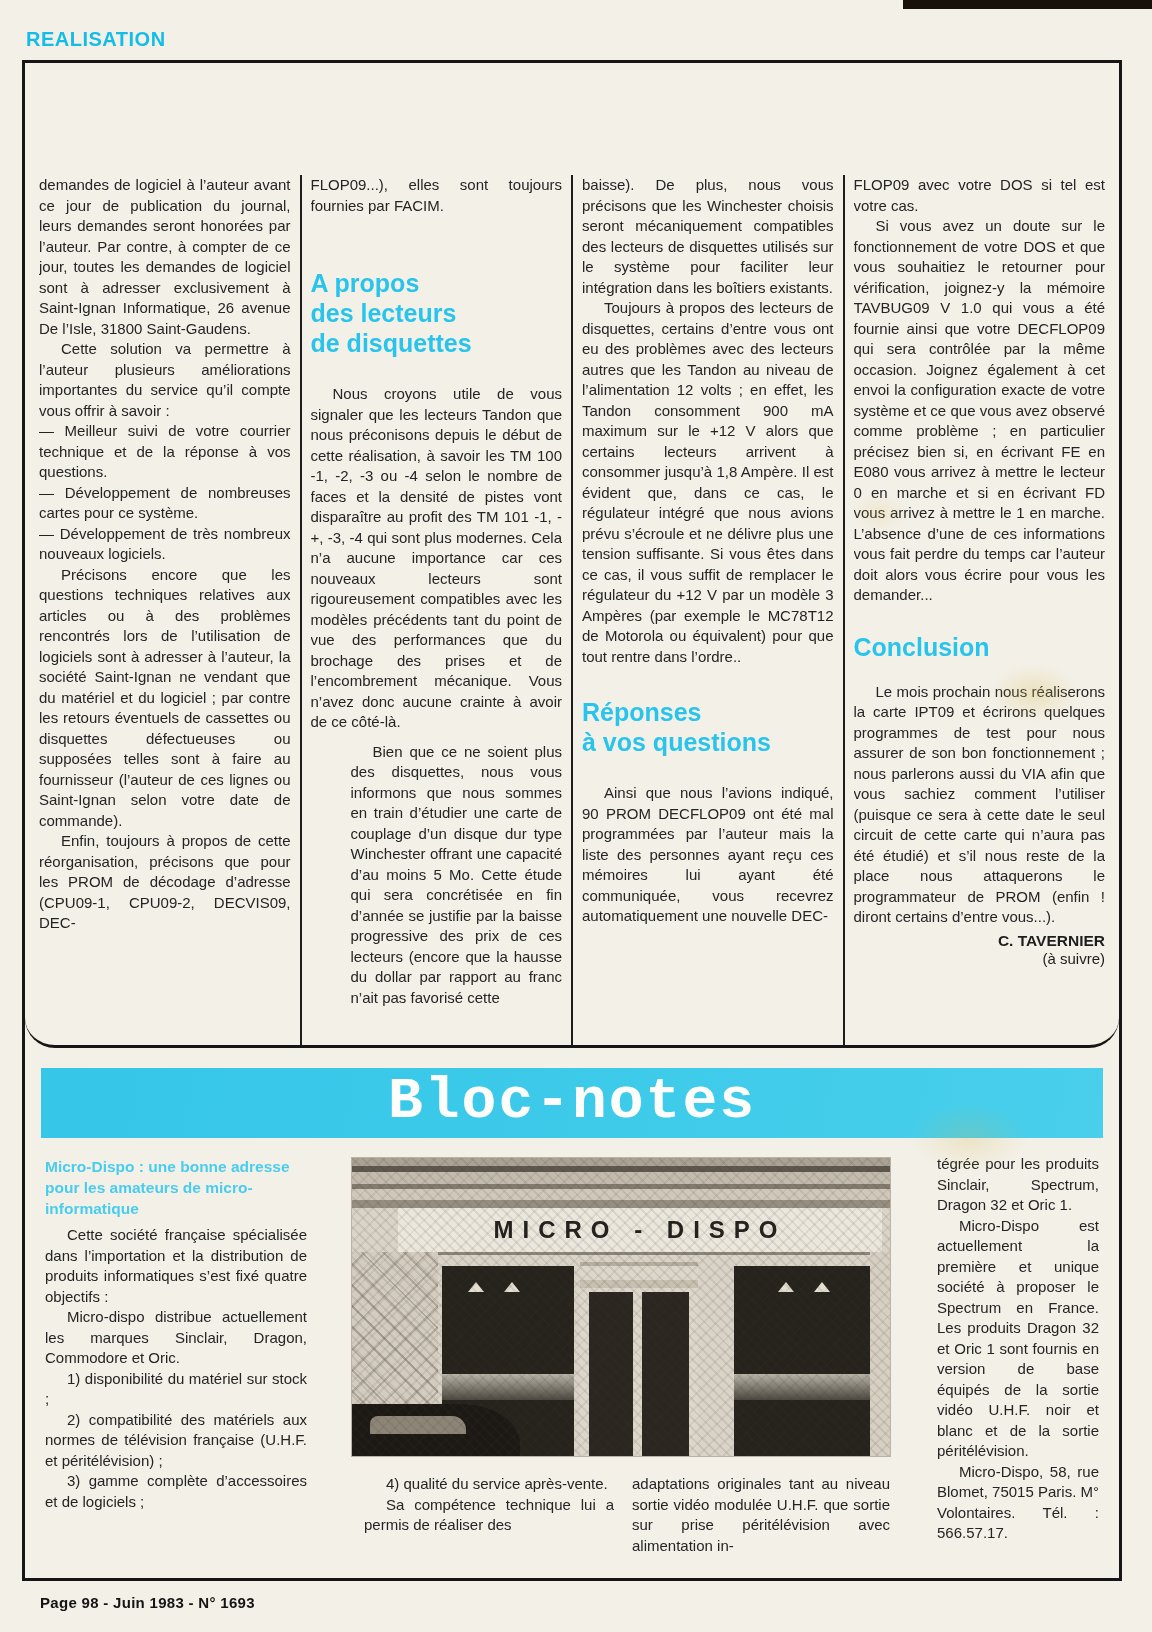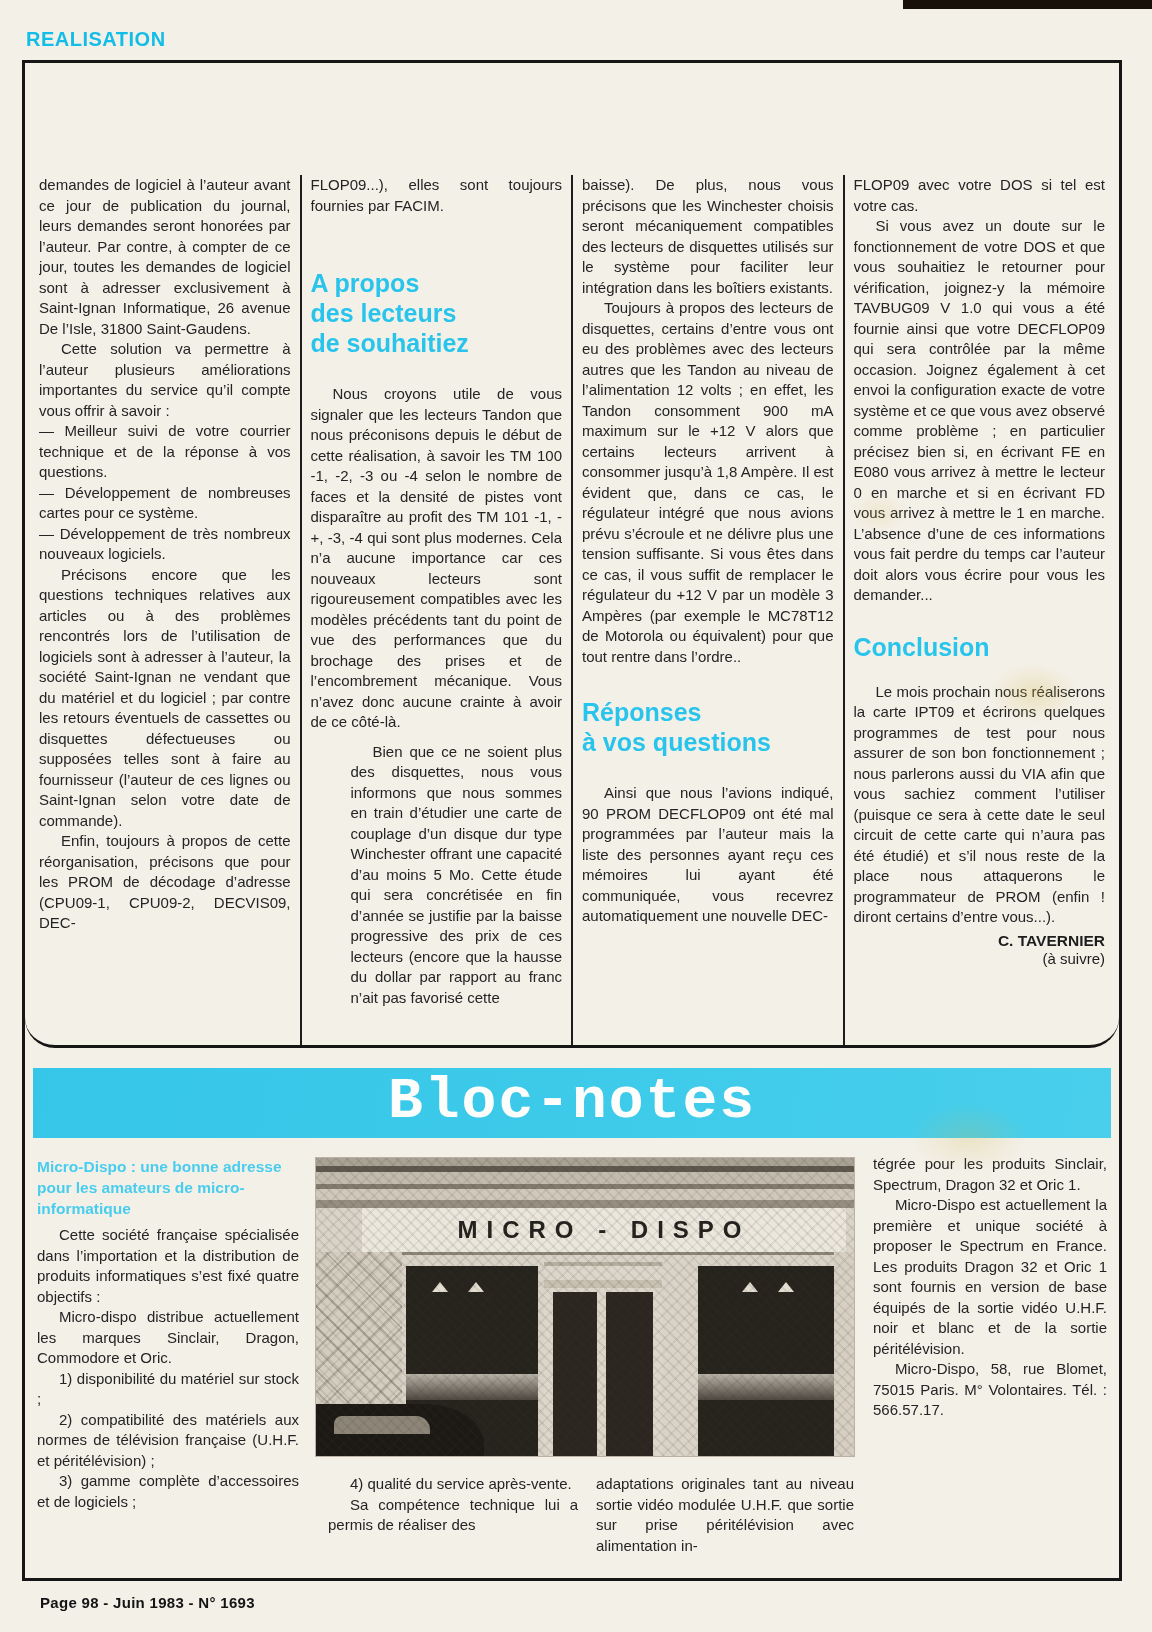--- a/index.html
+++ b/index.html
@@ -67,34 +67,34 @@
     white-space:pre-line;
   }
   .chead.h-apropos{margin:52px 0 26px;}
   .chead.h-reponses{margin:30px 0 26px;}
   .chead.h-conclusion{margin:26px 0 20px;}
 
   .sig{margin:4px 0 0;font-size:15.5px;font-weight:bold;text-align:right;color:#1d1d1d;}
   .sig-it{margin:0;font-size:15px;text-align:right;color:#1d1d1d;}
 
   
-  .bloc{padding:14px 6px 0;box-sizing:border-box;}
+  .bloc{padding:14px 14px 0;box-sizing:border-box;}
   .banner{
     height:70px;margin:6px 2px 16px;
     background:linear-gradient(100deg,#35c6e8 0%,#3fcbea 60%,#49cfec 100%);
     display:flex;align-items:center;justify-content:center;
   }
   .banner-text{
     font-family:"Liberation Mono", monospace;
     font-weight:bold;font-size:58px;color:#fdfdfb;
     letter-spacing:2px;
     transform:translateY(-2px);
   }
 
-  .bloc-body{display:flex;padding:0 6px;}
+  .bloc-body{display:flex;padding:0 6px;gap:28px;}
   .bcol-left{width:262px;flex:0 0 auto;}
   .bmid{width:540px;flex:0 0 auto;margin:4px 17px;}
   .bcol-right{flex:1 1 auto;}
 
   .bhead{
     margin:2px 0 6px;
     font-size:15.5px;line-height:21px;font-weight:600;
     color:#49cdee;
   }
   .captions{display:flex;margin-top:18px;}
@@ -188,21 +188,21 @@
         <p class="p ind">Précisons encore que les questions techniques relatives aux articles ou à des problèmes rencontrés lors de l’utilisation de logiciels sont à adresser à l’auteur, la société Saint-Ignan ne vendant que du matériel et du logiciel ; par contre les retours éventuels de cassettes ou disquettes défectueuses ou supposées telles sont à faire au fournisseur (l’auteur de ces lignes ou Saint-Ignan selon votre date de commande).</p>
         <p class="p ind">Enfin, toujours à propos de cette réorganisation, précisons que pour les PROM de décodage d’adresse (CPU09-1, CPU09-2, DECVIS09, DEC-</p>
       </div>
 
       <div class="vrule"></div>
 
       <div class="col">
         <p class="p">FLOP09...), elles sont toujours fournies par FACIM.</p>
         <h2 class="chead h-apropos">A propos
 des lecteurs
-de souhaitiez</h2>
+de disquettes</h2>
         <p class="p ind">Nous croyons utile de vous signaler que les lecteurs Tandon que nous préconisons depuis le début de cette réalisation, à savoir les TM 100 -1, -2, -3 ou -4 selon le nombre de faces et la densité de pistes vont disparaître au profit des TM 101 -1, -+, -3, -4 qui sont plus modernes. Cela n’a aucune importance car ces nouveaux lecteurs sont rigoureusement compatibles avec les modèles précédents tant du point de vue des performances que du brochage des prises et de l’encombrement mécanique. Vous n’avez donc aucune crainte à avoir de ce côté-là.</p>
         <p class="p ind gap">Bien que ce ne soient plus des disquettes, nous vous informons que nous sommes en train d’étudier une carte de couplage d’un disque dur type Winchester offrant une capacité d’au moins 5 Mo. Cette étude qui sera concrétisée en fin d’année se justifie par la baisse progressive des prix de ces lecteurs (encore que la hausse du dollar par rapport au franc n’ait pas favorisé cette</p>
       </div>
 
       <div class="vrule"></div>
 
       <div class="col">
         <p class="p">baisse). De plus, nous vous précisons que les Winchester choisis seront mécaniquement compatibles des lecteurs de disquettes utilisés sur le système pour faciliter leur intégration dans les boîtiers existants.</p>
         <p class="p ind">Toujours à propos des lecteurs de disquettes, certains d’entre vous ont eu des problèmes avec des lecteurs autres que les Tandon au niveau de l’alimentation 12 volts ; en effet, les Tandon consomment 900 mA maximum sur le +12 V alors que certains lecteurs arrivent à consommer jusqu’à 1,8 Ampère. Il est évident que, dans ce cas, le régulateur intégré que nous avions prévu s’écroule et ne délivre plus une tension suffisante. Si vous êtes dans ce cas, il vous suffit de remplacer le régulateur du +12 V par un modèle 3 Ampères (par exemple le MC78T12 de Motorola ou équivalent) pour que tout rentre dans l’ordre..</p>
         <h2 class="chead h-reponses">Réponses

